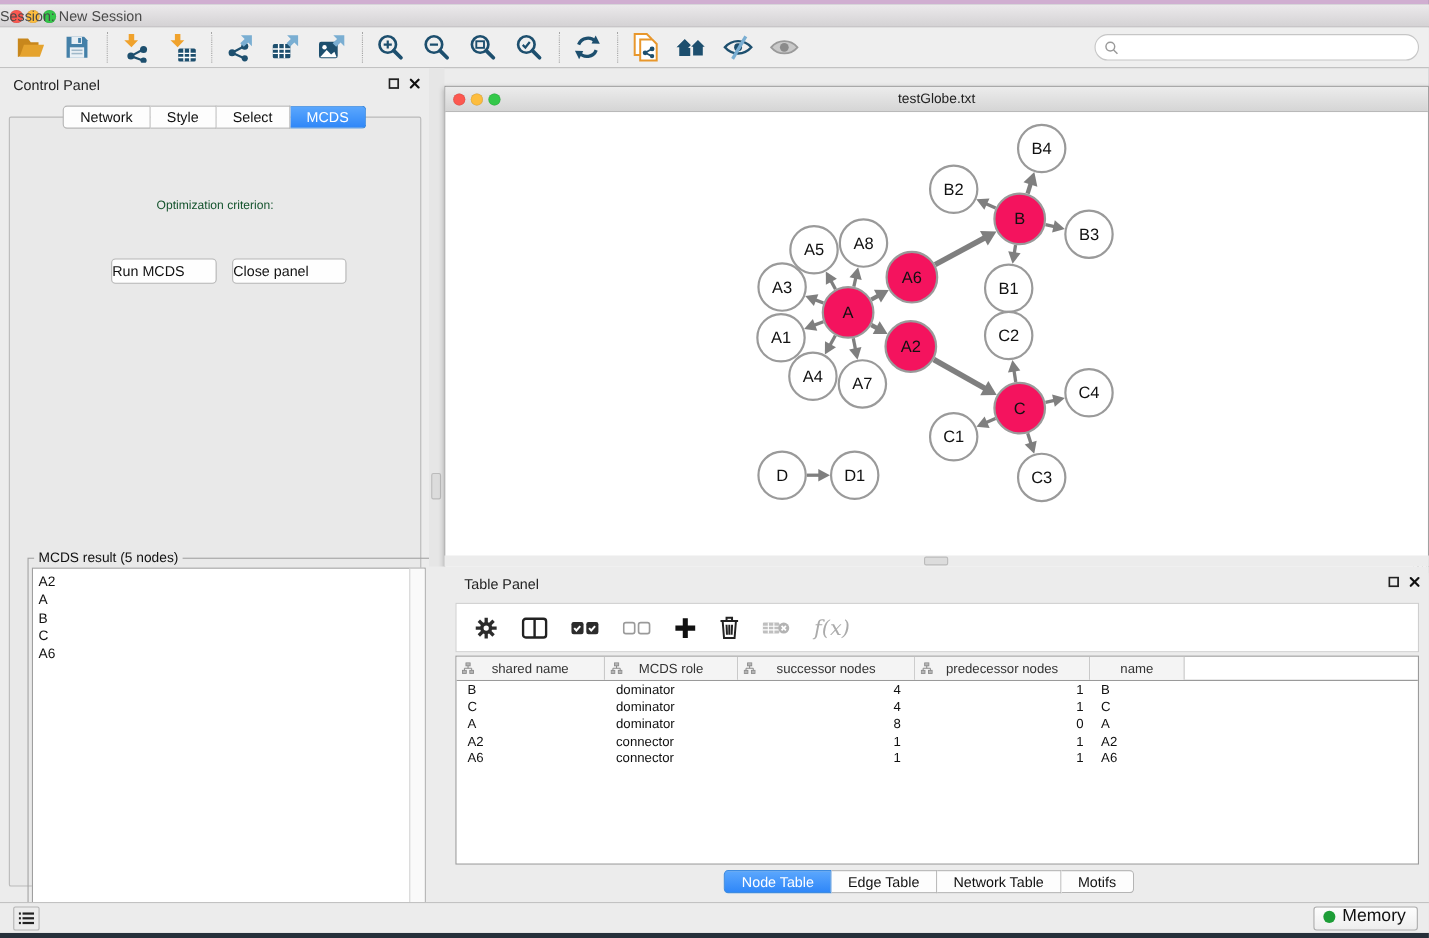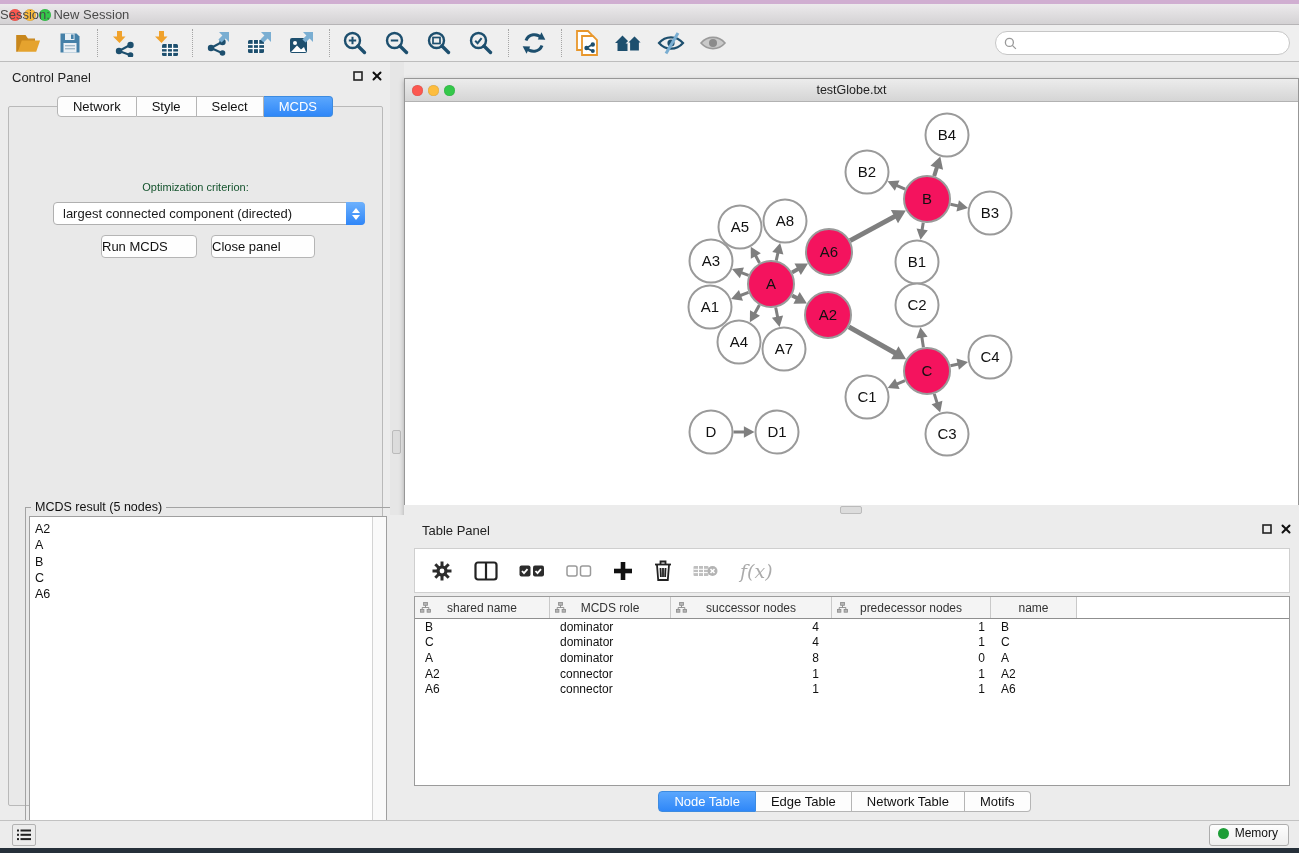--- a/index.html
+++ b/index.html
@@ -97,21 +97,21 @@
   .td { font-size:12px; color:#111; white-space:nowrap; overflow:hidden; }
   .td.l { padding-left:10px; text-align:left; }
   .td.r { text-align:right; }
   .tab-strip { position:absolute; left:0; width:100%; top:276px; display:flex; justify-content:center; }
 
   
   .statusbar { position:absolute; left:0; top:816px; width:100%; height:28px; background:#ececec; border-top:1px solid #c2c2c2; }
   .listbtn { position:absolute; left:12px; top:3px; width:24px; height:22px; border:1px solid #b3b3b3; border-radius:2px;
     display:flex; align-items:center; justify-content:center; background:#ececec; }
   .membtn { position:absolute; right:10px; top:3px; height:22px; padding:0 10px 4px 8px; border:1px solid #adadad; border-radius:3px;
-    background:linear-gradient(#fdfdfd,#eee); display:flex; align-items:center; gap:6px; font-size:12px; color:#111; }
+    background:linear-gradient(#fdfdfd,#eee); display:flex; align-items:center; gap:6px; font-size:16px; color:#111; }
   .memdot { width:11px; height:11px; border-radius:50%; background:#1d9d37; }
 </style>
 </head>
 <body>
 
 <div class="desktop">
 <div class="wall-top"></div>
 
 <div class="window">
 
@@ -290,27 +290,20 @@
             </svg>
         <svg width="10" height="10" viewBox="0 0 10 10">
               <g stroke="#111" stroke-width="2" stroke-linecap="round">
                 <line x1="1.5" y1="1.5" x2="8.5" y2="8.5"></line>
                 <line x1="8.5" y1="1.5" x2="1.5" y2="8.5"></line>
               </g>
             </svg>
       </div>
       <div class="cp-body">
         <div class="opt-label">Optimization criterion:</div>
-        <div class="dropdown">
-          <div class="val">largest connected component (directed)</div>
-          <div class="stepper">
-                <span class="up"></span>
-                <span class="dn"></span>
-              </div>
-        </div>
         <div class="btn" style="left:92px; top:128px; width:96px;">Run MCDS</div>
         <div class="btn" style="left:202px; top:128px; width:104px;">Close panel</div>
         <div class="groupbox">
           <div class="gb-label">MCDS result (5 nodes)</div>
           <div class="gb-list">
             <div class="gb-items">
                   <div>A2</div>
                   <div>A</div>
                   <div>B</div>
                   <div>C</div>

